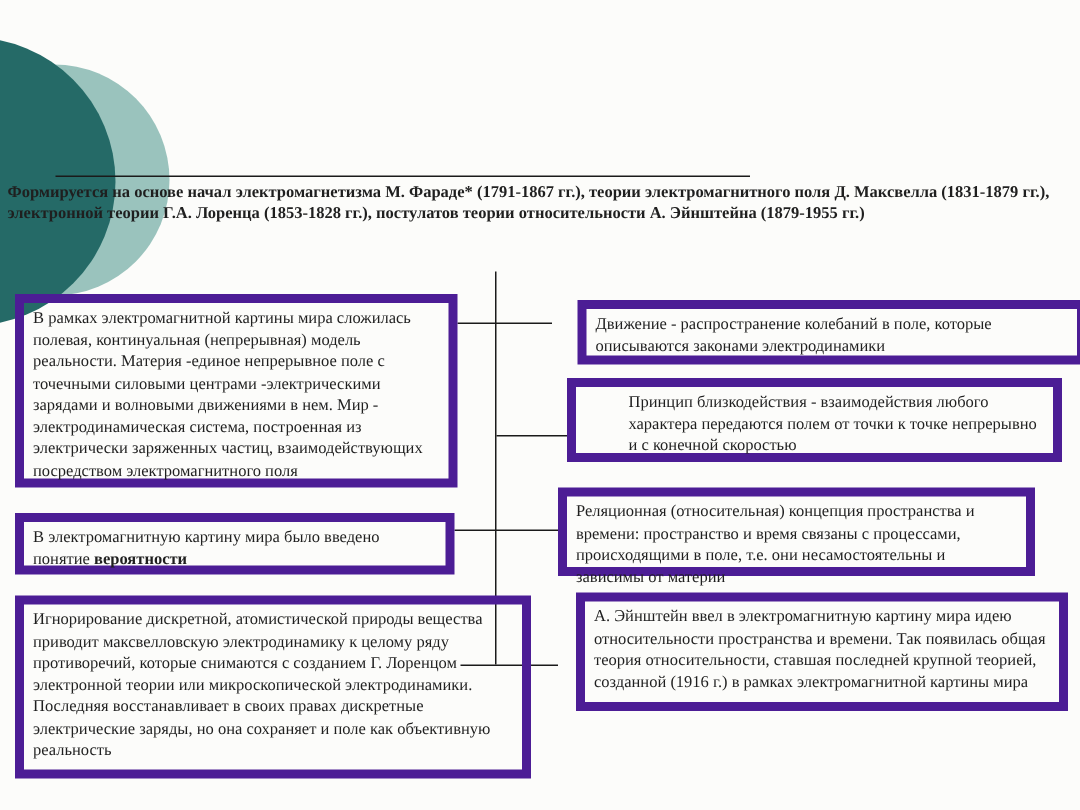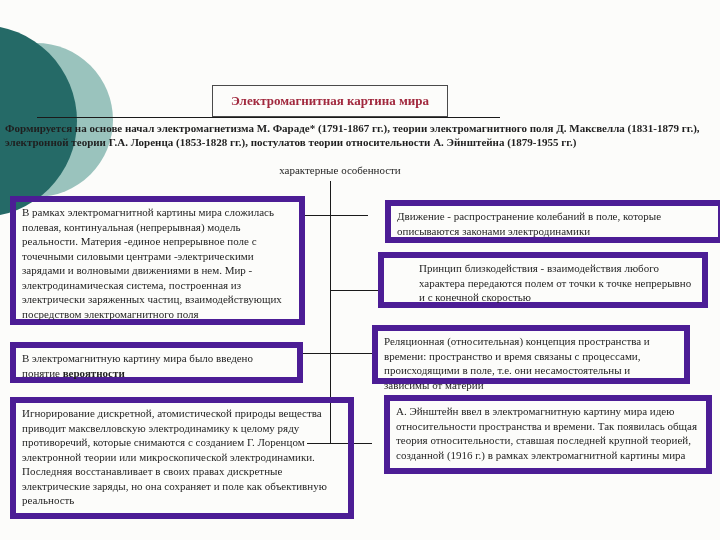--- a/index.html
+++ b/index.html
@@ -46,29 +46,25 @@
   .br4 { left:372px; top:395px; width:328px; height:79px;margin-left:12px; }
 </style>
 </head>
 <body>
 
 <div class="slide">
 
   <div class="circle circle-light" style="background:#9ac3bd;"></div>
   <div class="circle circle-dark" style="background:#256a67;"></div>
 
-  <div class="title-box">
-    <span class="title-text" style="color:#a1293e;">Электромагнитная картина мира</span>
-  </div>
 
   <div class="rule"></div>
 
   <div class="intro">Формируется на основе начал электромагнетизма М. Фараде* (1791-1867 гг.), теории электромагнитного поля Д. Максвелла (1831-1879 гг.), электронной теории Г.А. Лоренца (1853-1828 гг.), постулатов теории относительности А. Эйнштейна (1879-1955 гг.)</div>
 
-  <div class="branch-label">характерные особенности</div>
 
   <div class="line spine"></div>
   <div class="line c1"></div>
   <div class="line c2"></div>
   <div class="line c3"></div>
   <div class="line c4"></div>
 
   <div class="box bl1">
     <span>В рамках электромагнитной картины мира сложилась полевая, континуальная (непрерывная) модель реальности. Материя -единое непрерывное поле с точечными силовыми центрами -электрическими зарядами и волновыми движениями в нем. Мир - электродинамическая система, построенная из электрически заряженных частиц, взаимодействующих посредством электромагнитного поля</span>
   </div>

